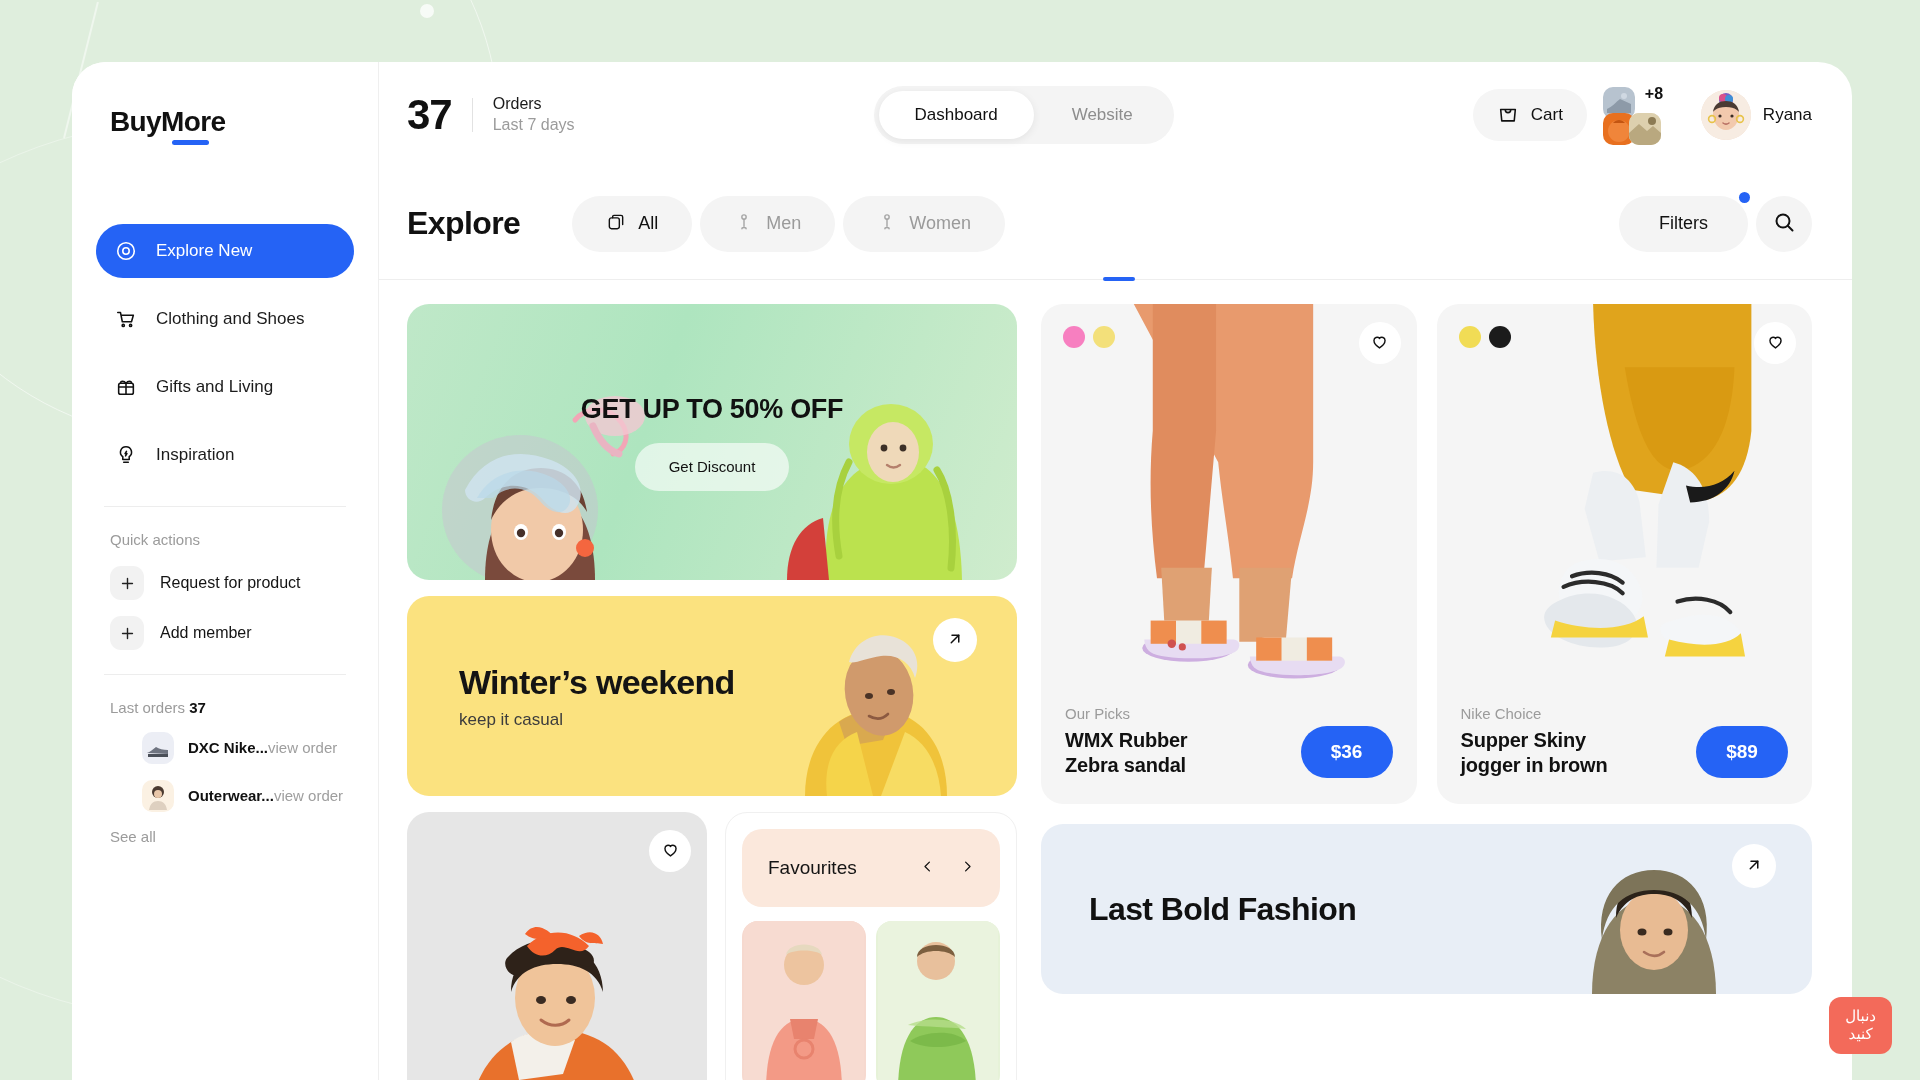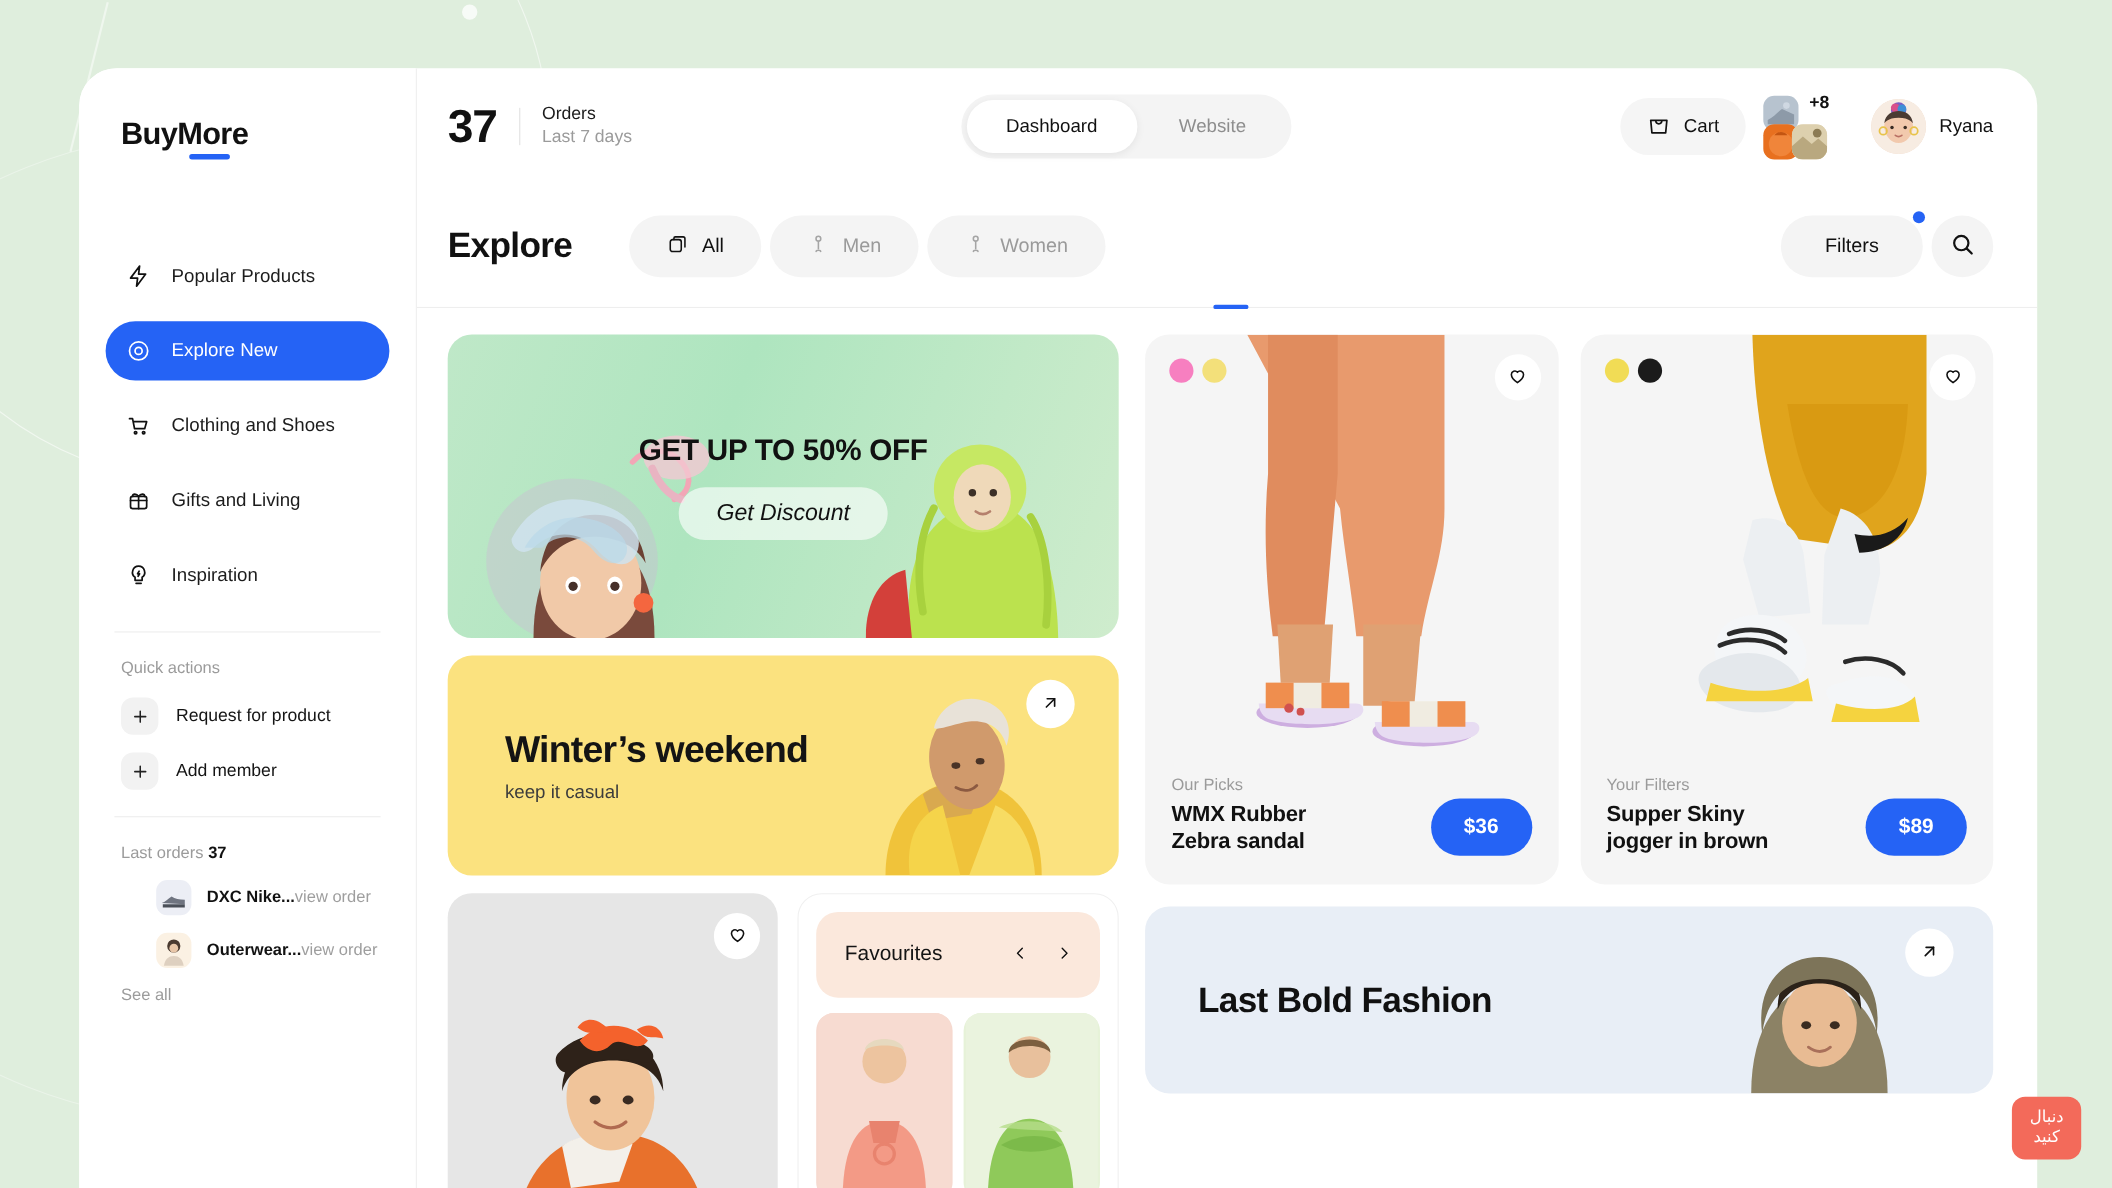--- a/index.html
+++ b/index.html
@@ -164,21 +164,21 @@
   .promo-green {
     height:276px; border-radius:22px; position:relative; overflow:hidden;
     background:linear-gradient(110deg,#bfe8c8 0%,#aee5bf 40%,#cfeccd 100%);
     display:flex; align-items:center; justify-content:center;
   }
   .promo-green .inner { text-align:center; position:relative; z-index:3; }
   .promo-green .headline { font-size:27px; font-weight:700; color:#111; letter-spacing:-.3px; }
   .promo-green .disc-btn {
     margin:18px auto 0; height:48px; padding:0 34px; border-radius:24px;
     background:rgba(255,255,255,.62); display:inline-flex; align-items:center;
-    font-size:21px; color:#111; cursor:pointer; border:none; font-family:inherit;font-style:italic;
+    font-size:15px; color:#111; cursor:pointer; border:none; font-family:inherit;
   }
   .gface {
     position:absolute; left:18px; bottom:0; width:250px; height:200px; z-index:2;
   }
   .gjacket { position:absolute; right:0; bottom:0; width:230px; height:210px; z-index:2; }
 
   
   .promo-yellow {
     height:200px; border-radius:22px; background:#fbe27f; position:relative; overflow:hidden;
     display:flex; align-items:center; padding-left:52px;
@@ -269,28 +269,20 @@
 
 <div class="app">
 
   <aside class="sidebar">
     <div class="logo">
       <span class="logo-text">BuyMore</span>
       <span class="logo-underline"></span>
     </div>
 
     <nav class="nav">
-      <div class="nav-item">
-        <span class="nav-icon">
-          <svg viewBox="0 0 24 24">
-              <path d="M13 2 4 14h7l-1 8 9-12h-7z"></path>
-            </svg>
-        </span>
-        <span class="lbl">Popular Products</span>
-      </div>
       <div class="nav-item active">
         <span class="nav-icon">
           <svg viewBox="0 0 24 24">
               <circle cx="12" cy="12" r="9"></circle>
               <circle cx="12" cy="12" r="3.5"></circle>
             </svg>
         </span>
         <span class="lbl">Explore New</span>
       </div>
       <div class="nav-item">
@@ -712,21 +704,21 @@
                 <path d="M196 300c28-10 50-6 62 8 6 8 2 20-14 24-28 6-56-8-60-22-2-6 4-8 12-10z" fill="#f4f6f8"></path>
                 <path d="M192 318c30 8 56 6 68-6l4 22h-76z" fill="#f5d33f"></path>
                 <path d="M92 268c18-8 44-6 56 6" stroke="#2b2b2b" stroke-width="4" fill="none" stroke-linecap="round"></path>
                 <path d="M100 258c16-6 36-4 48 6" stroke="#2b2b2b" stroke-width="4" fill="none" stroke-linecap="round"></path>
                 <path d="M200 282c18-6 40-2 50 10" stroke="#2b2b2b" stroke-width="4" fill="none" stroke-linecap="round"></path>
                 <path d="M208 172c18 4 34 0 46-14-4 18-20 30-42 30z" fill="#1a1a1a"></path>
               </svg>
             </div>
             <div class="prod-foot">
               <div>
-                <div class="cat">Your Filters</div>
+                <div class="cat">Nike Choice</div>
                 <div class="ttl">
                   <div>Supper Skiny</div>
                   <div>jogger in brown</div>
                 </div>
               </div>
               <button class="price-pill">$89</button>
             </div>
           </div>
         </div>
 

